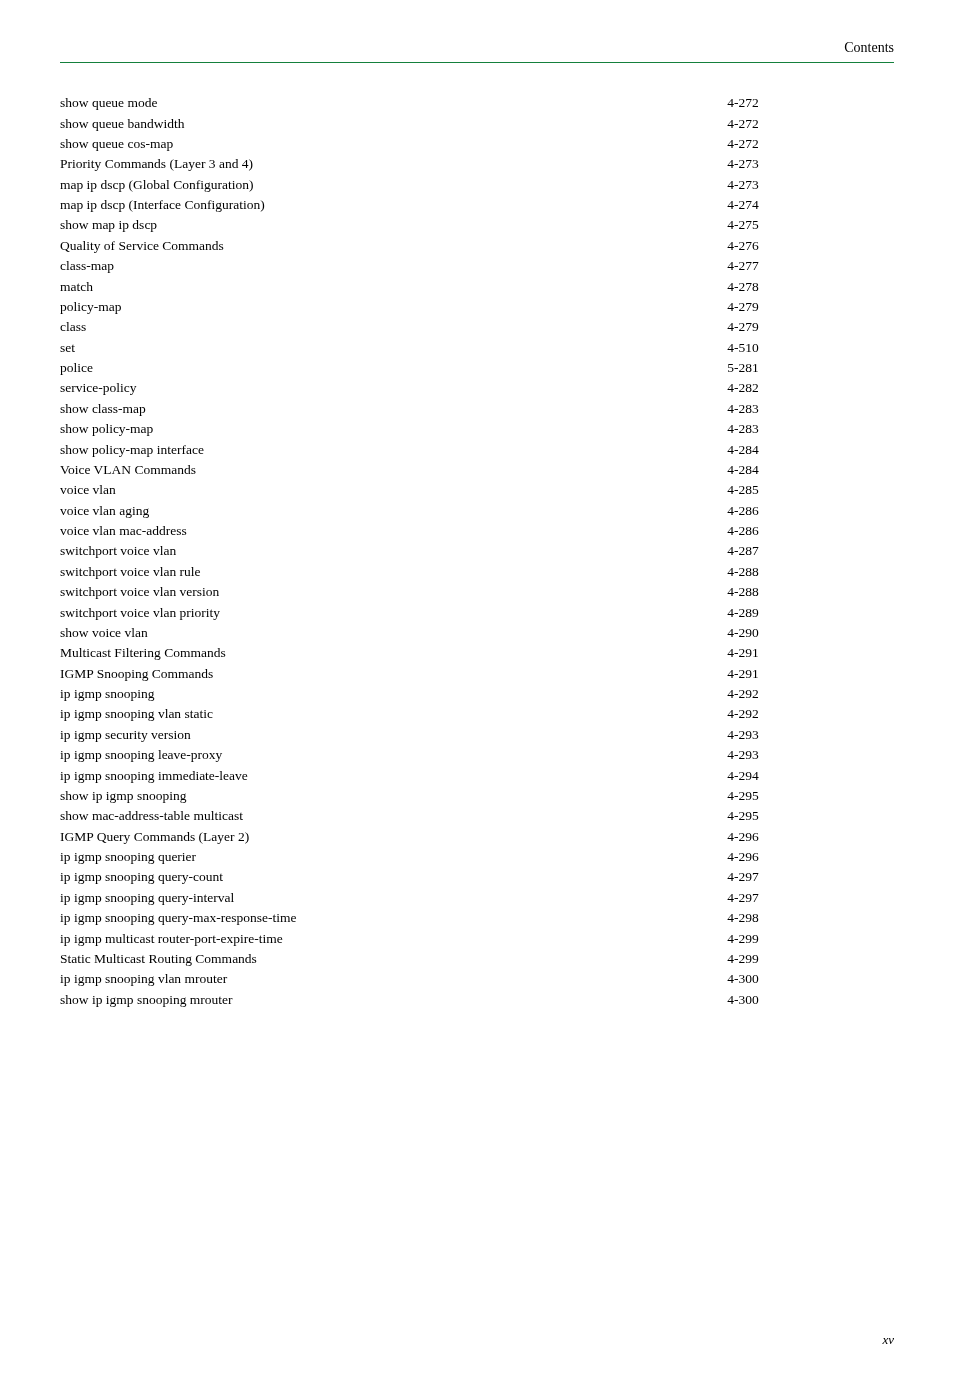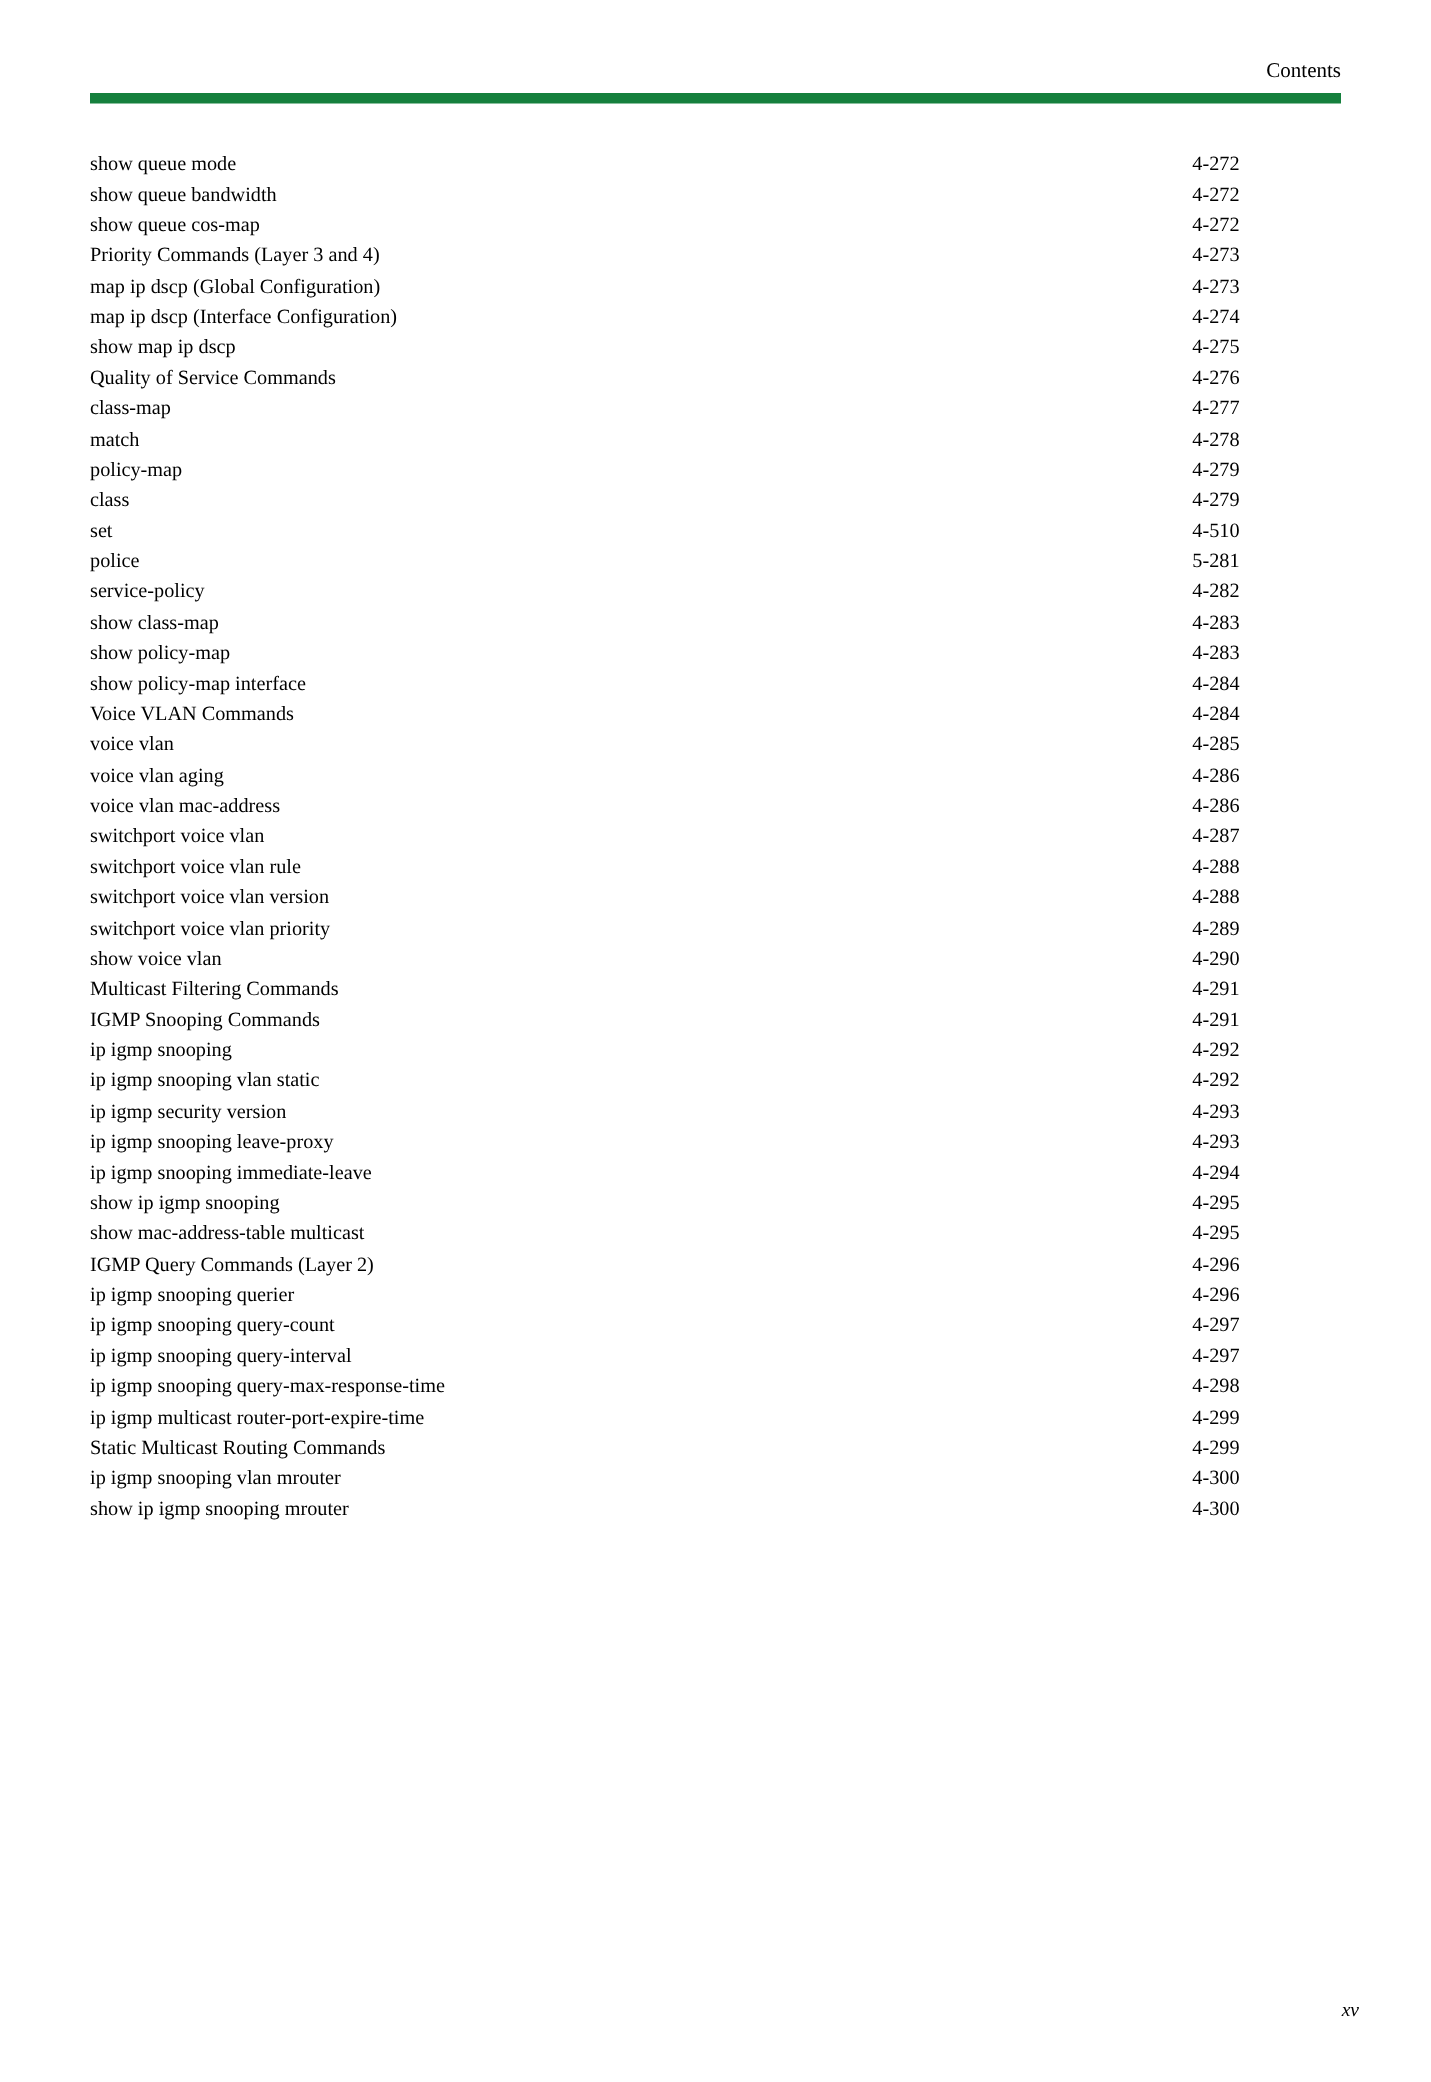--- a/index.html
+++ b/index.html
@@ -10,46 +10,46 @@
       color: #000;
       width: 954px;
       min-height: 1388px;
       padding: 40px 60px 60px 60px;
     }
     .header {
       display: flex;
       justify-content: flex-end;
       margin-bottom: 30px;
       font-size: 14px;
-      border-bottom: 7px solid #15803d;
+      border-bottom: 1px solid #15803d;
       padding-bottom: 6px;
     }
     .toc-table {
       width: 100%;
       border-collapse: collapse;
     }
     .toc-table tr td {
       padding: 2.2px 0;
       vertical-align: top;
       font-size: 13.5px;
     }
     .toc-table td.label {
       width: 80%;
     }
     .toc-table td.page {
-      text-align: center;
+      text-align: left;
       white-space: nowrap;
     }
     .indent-1 { padding-left: 30px; }
     .indent-2 { padding-left: 60px; }
 
     .footer {
       position: absolute;
       bottom: 40px;
-      right: 48px;
+      right: 60px;
       font-size: 13px;
       font-style: italic;
     }
   </style>
 </head>
 <body>
 
 <div class="header">
   <span>Contents</span>
 </div>

